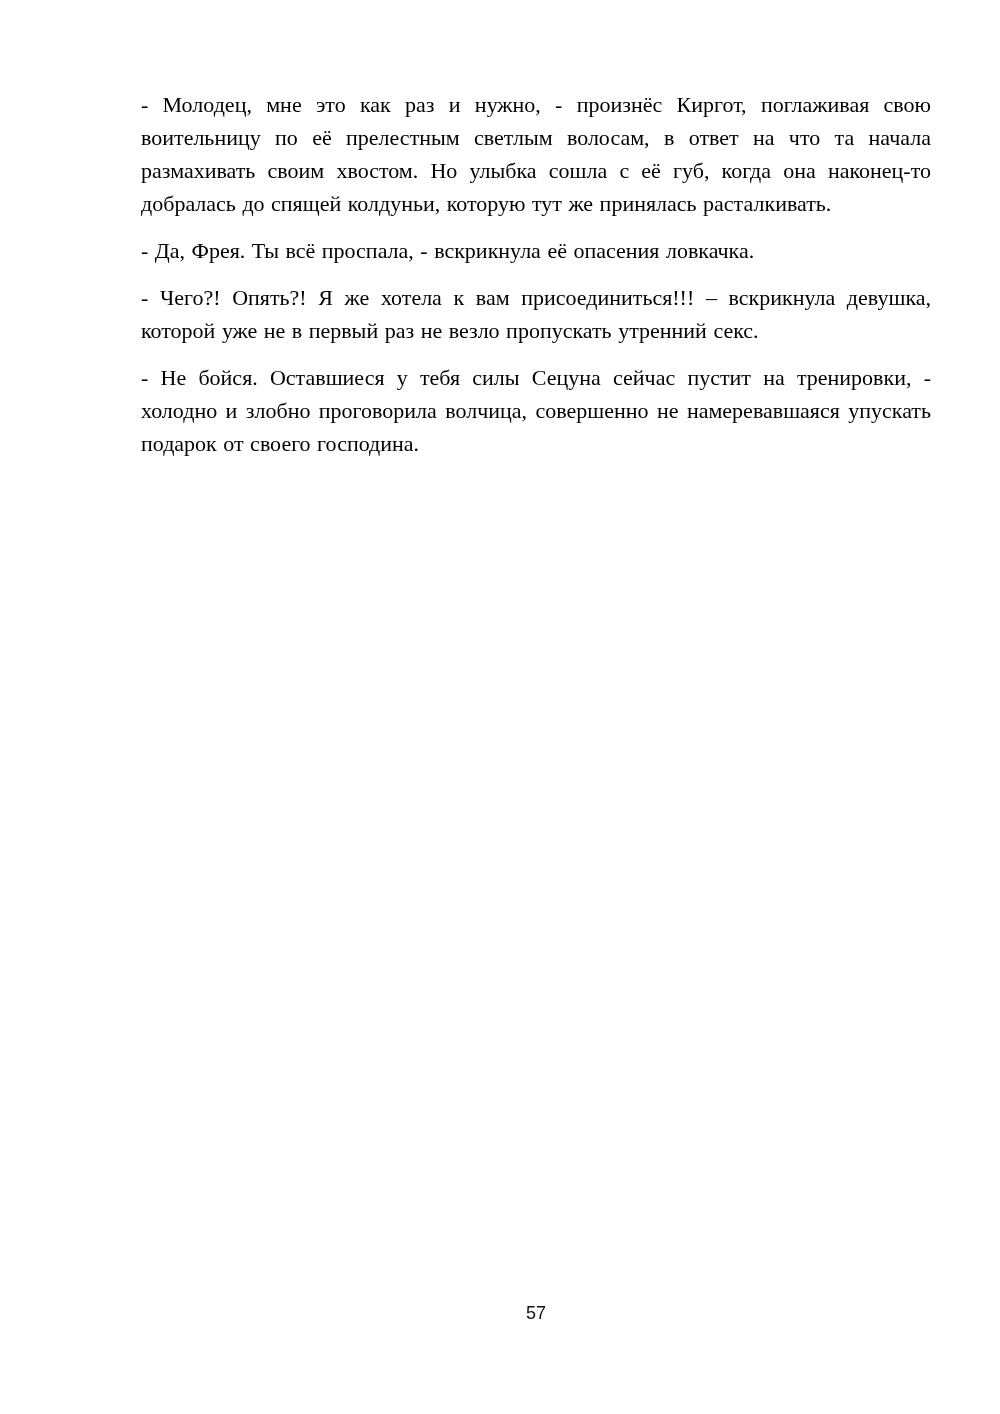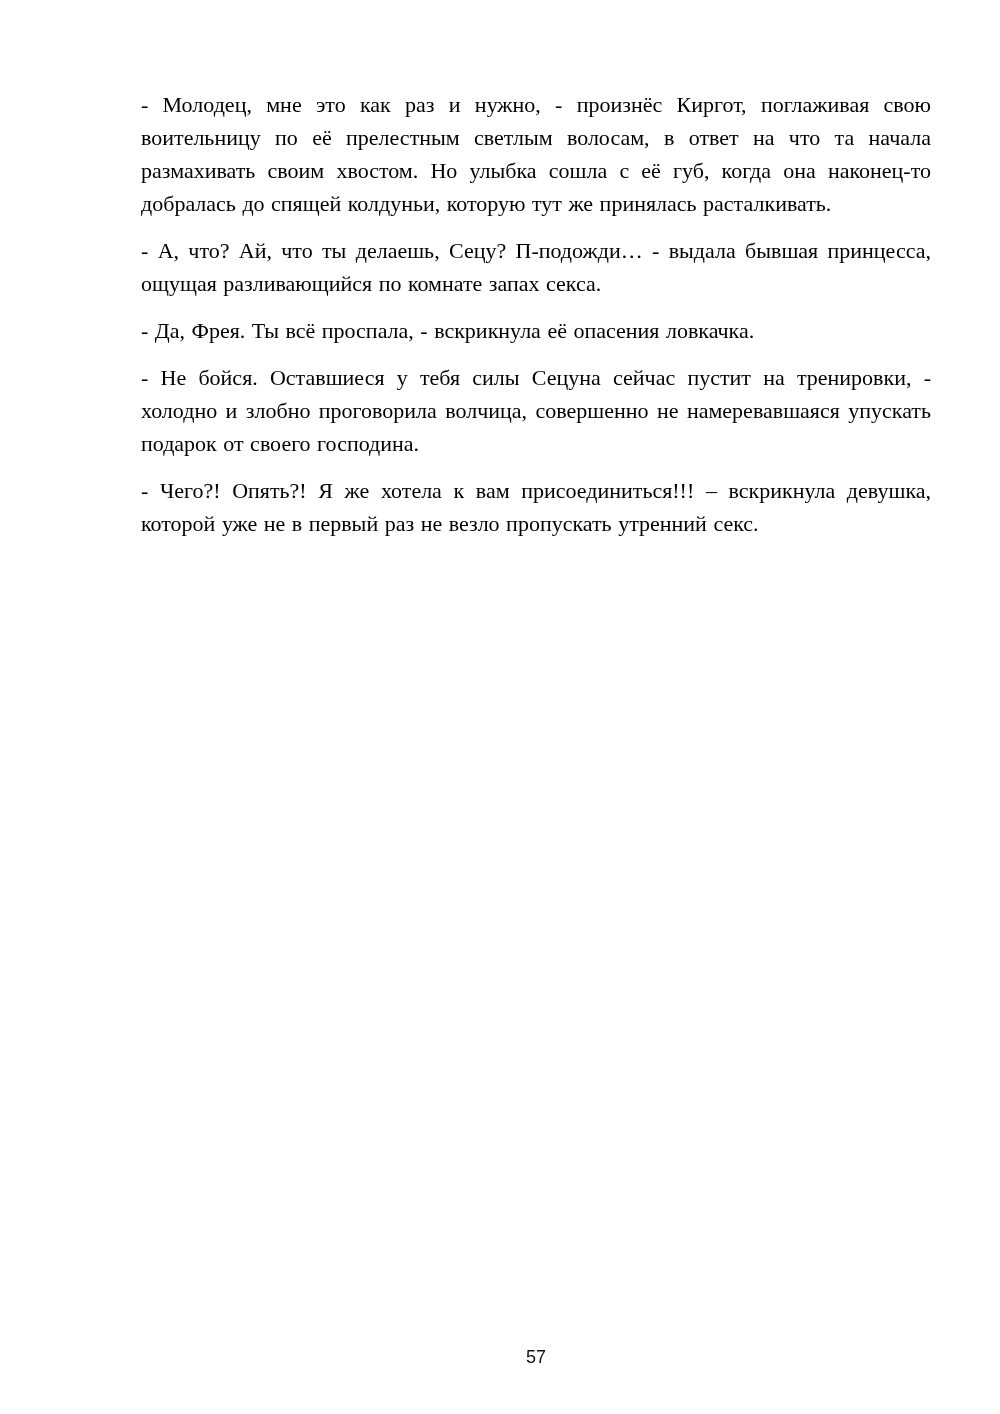--- a/index.html
+++ b/index.html
@@ -32,29 +32,27 @@
   }
   .page-number {
     position: absolute;
     left: 141px;
     top: 1303px;
     width: 790px;
     text-align: center;
     font-family: "Liberation Sans", sans-serif;
     font-size: 18px;
     color: #111111;
-    margin-top: 44px;
   }
 </style>
 </head>
 <body>
 
 <div class="page">
   <div class="content">
 
   <p class="para">- Молодец, мне это как раз и нужно, - произнёс Киргот, поглаживая свою воительницу по её прелестным светлым волосам, в ответ на что та начала размахивать своим хвостом. Но улыбка сошла с её губ, когда она наконец-то добралась до спящей колдуньи, которую тут же принялась расталкивать.</p>
-      <p class="para">- А, что? Ай, что ты делаешь, Сецу? П-подожди… - выдала бывшая принцесса, ощущая разливающийся по комнате запах секса.</p>
       <p class="para">- Да, Фрея. Ты всё проспала, - вскрикнула её опасения ловкачка.</p>
+      <p class="para">- Чего?! Опять?! Я же хотела к вам присоединиться!!! – вскрикнула девушка, которой уже не в первый раз не везло пропускать утренний секс.</p>
       <p class="para">- Не бойся. Оставшиеся у тебя силы Сецуна сейчас пустит на тренировки, - холодно и злобно проговорила волчица, совершенно не намеревавшаяся упускать подарок от своего господина.</p>
-      <p class="para">- Чего?! Опять?! Я же хотела к вам присоединиться!!! – вскрикнула девушка, которой уже не в первый раз не везло пропускать утренний секс.</p>
     </div>
   <div class="page-number">57</div>
 </div>
 
 </body></html>

